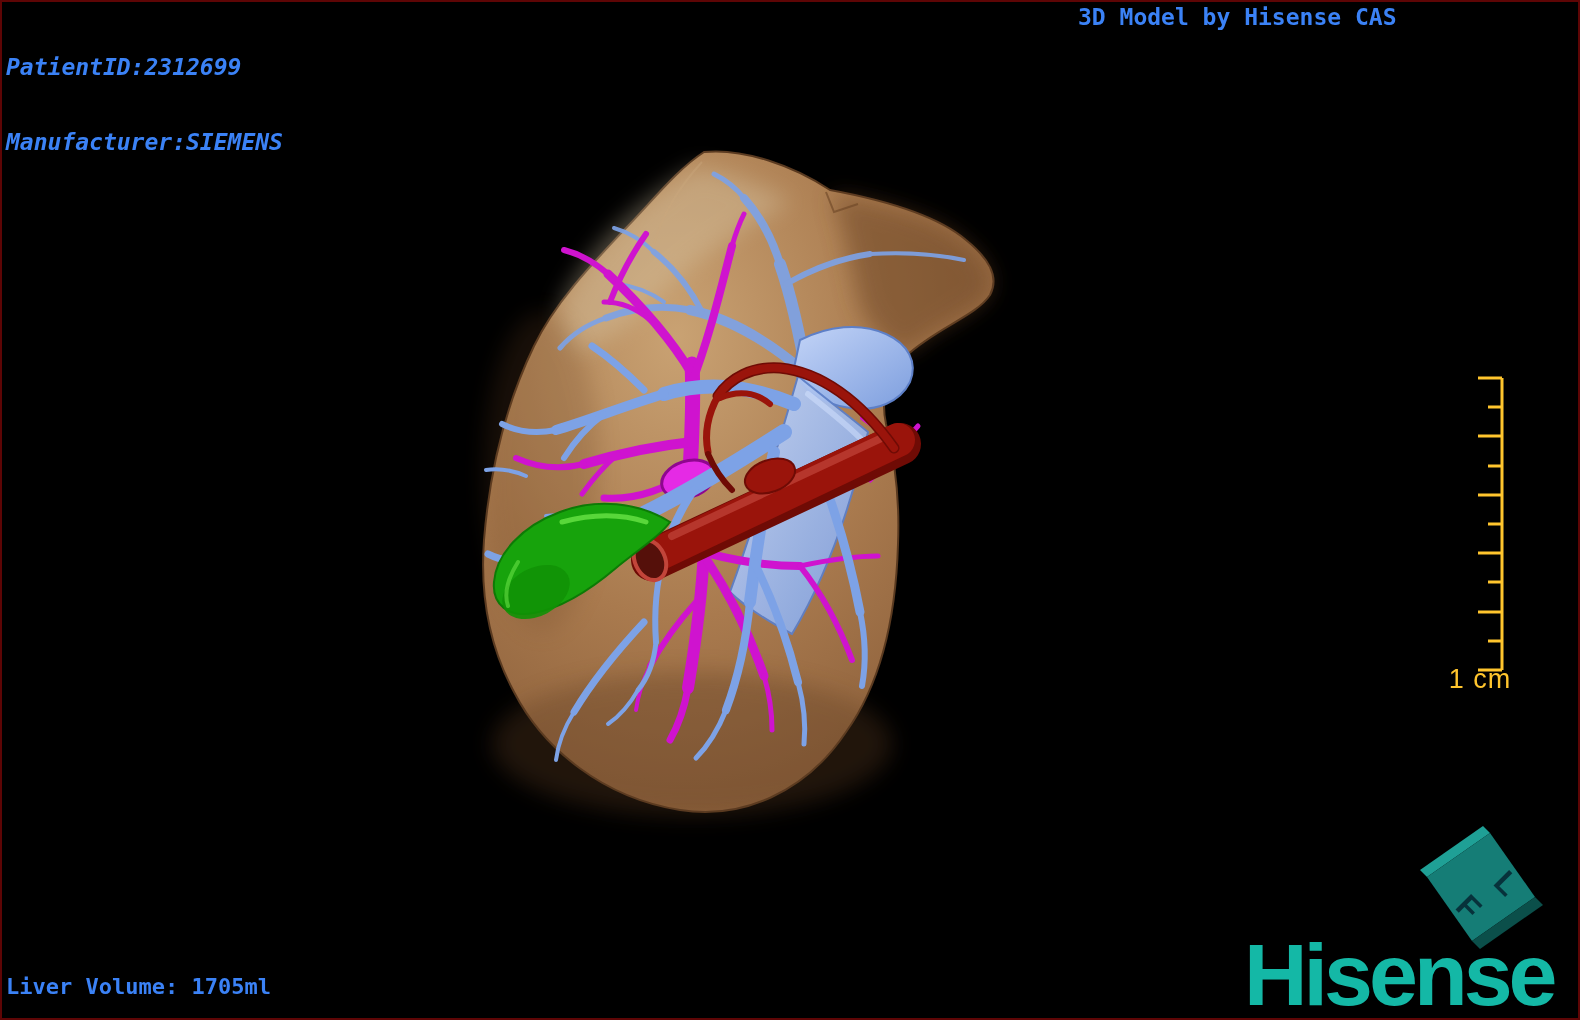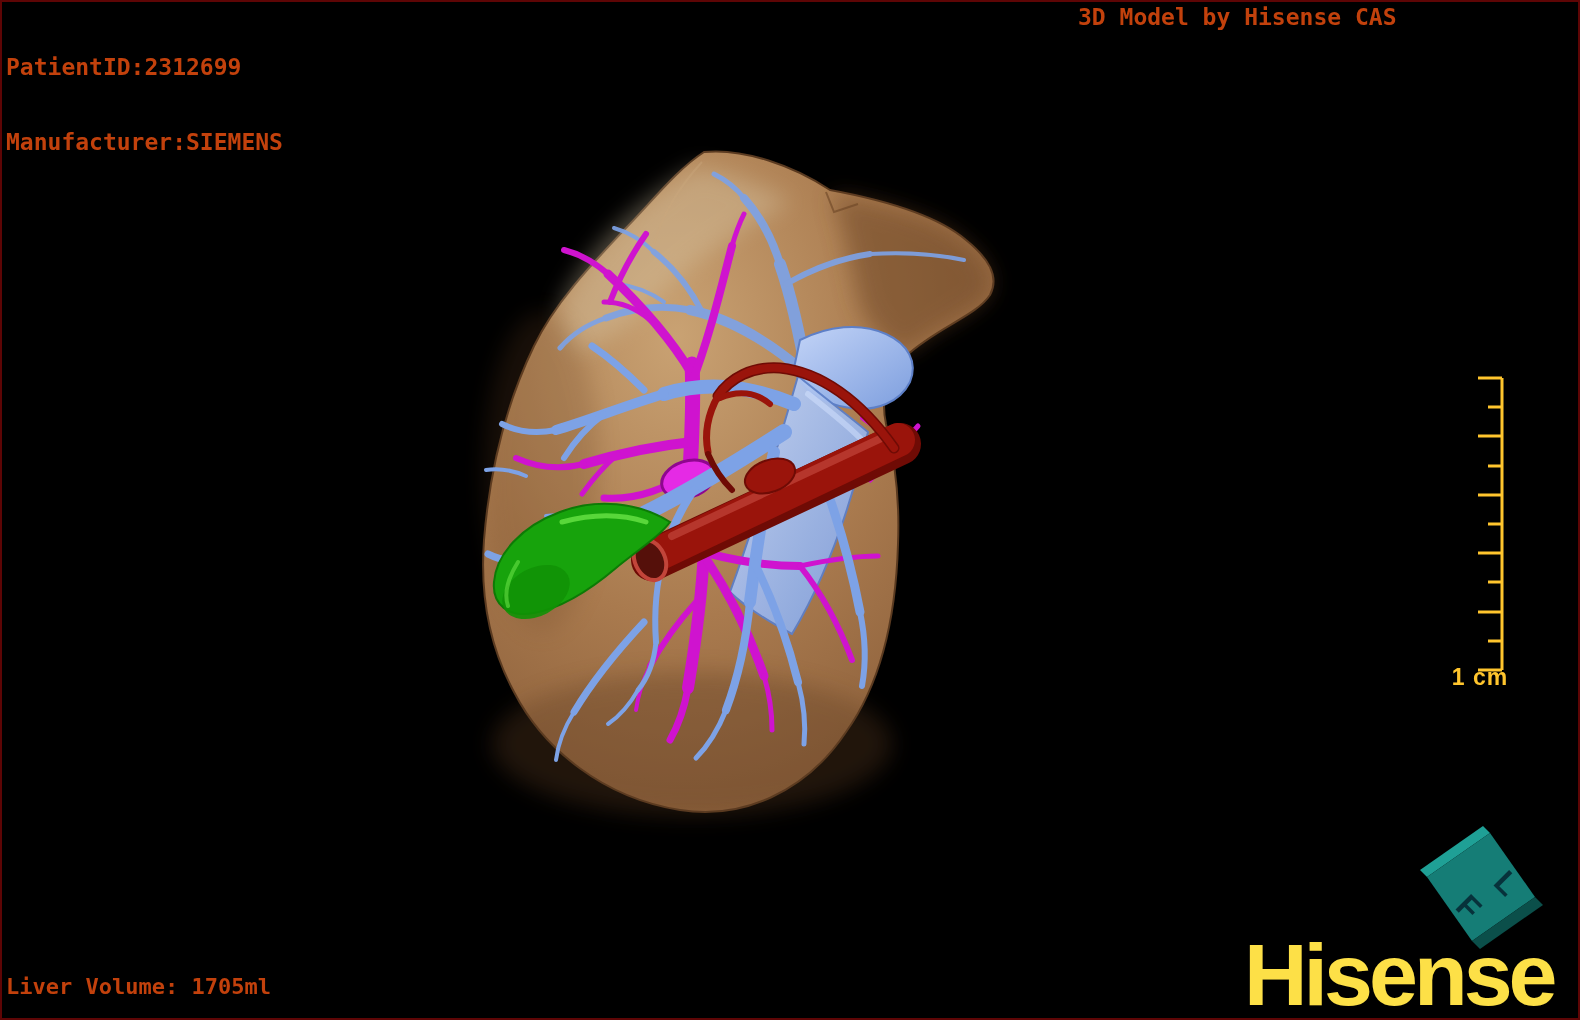--- a/index.html
+++ b/index.html
@@ -2,38 +2,38 @@
 <html><head>
 <meta charset="utf-8">
 <style>
   html,body{margin:0;padding:0;background:#000;}
   .screen{
     position:relative;width:1580px;height:1020px;background:#000;
     overflow:hidden;border:2px solid #5e0505;box-sizing:border-box;
     font-family:"DejaVu Sans Mono","Liberation Mono",monospace;
   }
   .overlay-text{
-    position:absolute;color:#c2410c;font-weight:bold;
+    position:absolute;color:#3b82f6;font-weight:bold;
     font-size:23px;line-height:25px;white-space:pre;letter-spacing:0px;
   }
-  .patient-block{left:4px;top:3px;}
+  .patient-block{left:4px;top:3px;font-style:italic;}
   .watermark{left:1076px;top:3px;}
   .volume-label{left:4px;top:972px;font-size:22px;}
   .scalebar{position:absolute;left:1440px;top:368px;width:80px;height:310px;}
   .scalebar-label{
     position:absolute;left:1440px;top:662px;width:76px;text-align:center;
-    color:#ffc52d;font-family:"Liberation Sans",sans-serif;font-weight:bold;
-    font-size:23px;letter-spacing:1px;
+    color:#ffc52d;font-family:"Liberation Sans",sans-serif;font-weight:normal;
+    font-size:27px;letter-spacing:1px;
   }
   .viewport{position:absolute;left:0;top:0;width:1580px;height:1020px;}
   .logo-cube{position:absolute;left:1412px;top:820px;width:140px;height:140px;}
   .wordmark{
     position:absolute;left:1242px;top:928px;height:90px;
     font-family:"Liberation Sans",sans-serif;font-weight:700;
-    font-size:88px;line-height:90px;letter-spacing:-4px;color:#fde047;
+    font-size:88px;line-height:90px;letter-spacing:-4px;color:#14b8a6;
     white-space:nowrap;
   }
 </style>
 </head>
 <body>
 
 <div class="screen">
 
   <svg class="viewport" viewBox="0 0 1580 1020">
     <defs>

